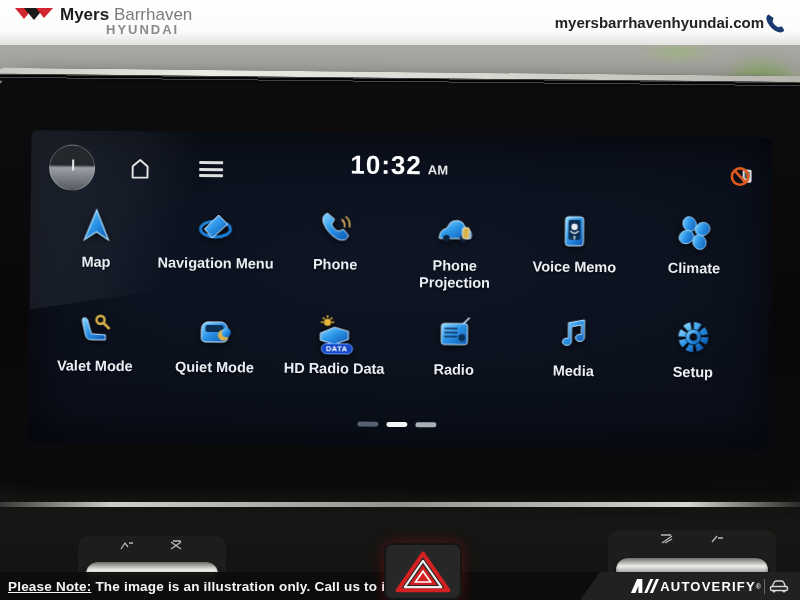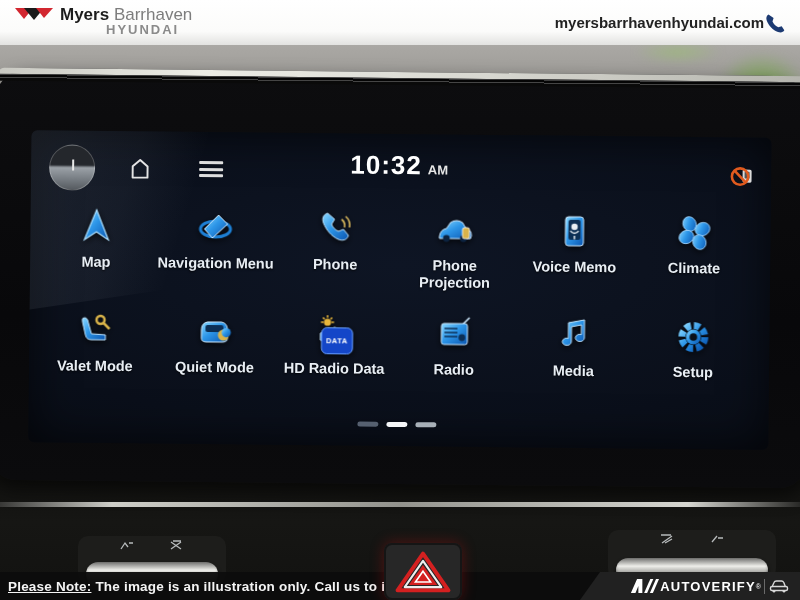--- a/index.html
+++ b/index.html
@@ -60,21 +60,21 @@
 
   
   .grid{position:absolute;left:6px;right:16px;top:74px;display:flex;flex-wrap:wrap;}
   .tile{width:16.66%;height:104px;display:flex;flex-direction:column;align-items:center;box-sizing:border-box;cursor:pointer;}
   .ticon{position:relative;width:44px;height:44px;display:flex;align-items:center;justify-content:center;
     filter:drop-shadow(0 2px 3px rgba(0,0,0,.7));}
   .tlabel{margin-top:5px;font-size:14.5px;font-weight:600;color:#e8eef4;white-space:nowrap;text-align:center;
     text-shadow:0 1px 2px rgba(0,0,0,.8);line-height:17px;}
   .tlabel.wrap{white-space:normal;max-width:92px;}
   .badge{position:absolute;bottom:1px;left:50%;transform:translateX(-42%);background:#1446c8;color:#fff;
-    font-size:7.5px;font-weight:bold;padding:8px 4px;border-radius:6px;border:1px solid #6aa0ff;letter-spacing:.5px;}
+    font-size:7.5px;font-weight:bold;padding:0 4px;border-radius:6px;border:1px solid #6aa0ff;letter-spacing:.5px;}
 
   
   .dots{position:absolute;left:50%;top:288px;transform:translateX(-52%);display:flex;gap:8px;}
   .dot{width:21px;height:5px;border-radius:2.5px;}
   .dot.d0{background:#566070;}
   .dot.d1{background:#f4f6f8;}
   .dot.d2{background:#a8b0b8;}
 
   
   .vent{position:absolute;left:0;right:0;top:440px;height:96px;z-index:1;background:linear-gradient(180deg,#121210,#19191б 60%,#141412);}

